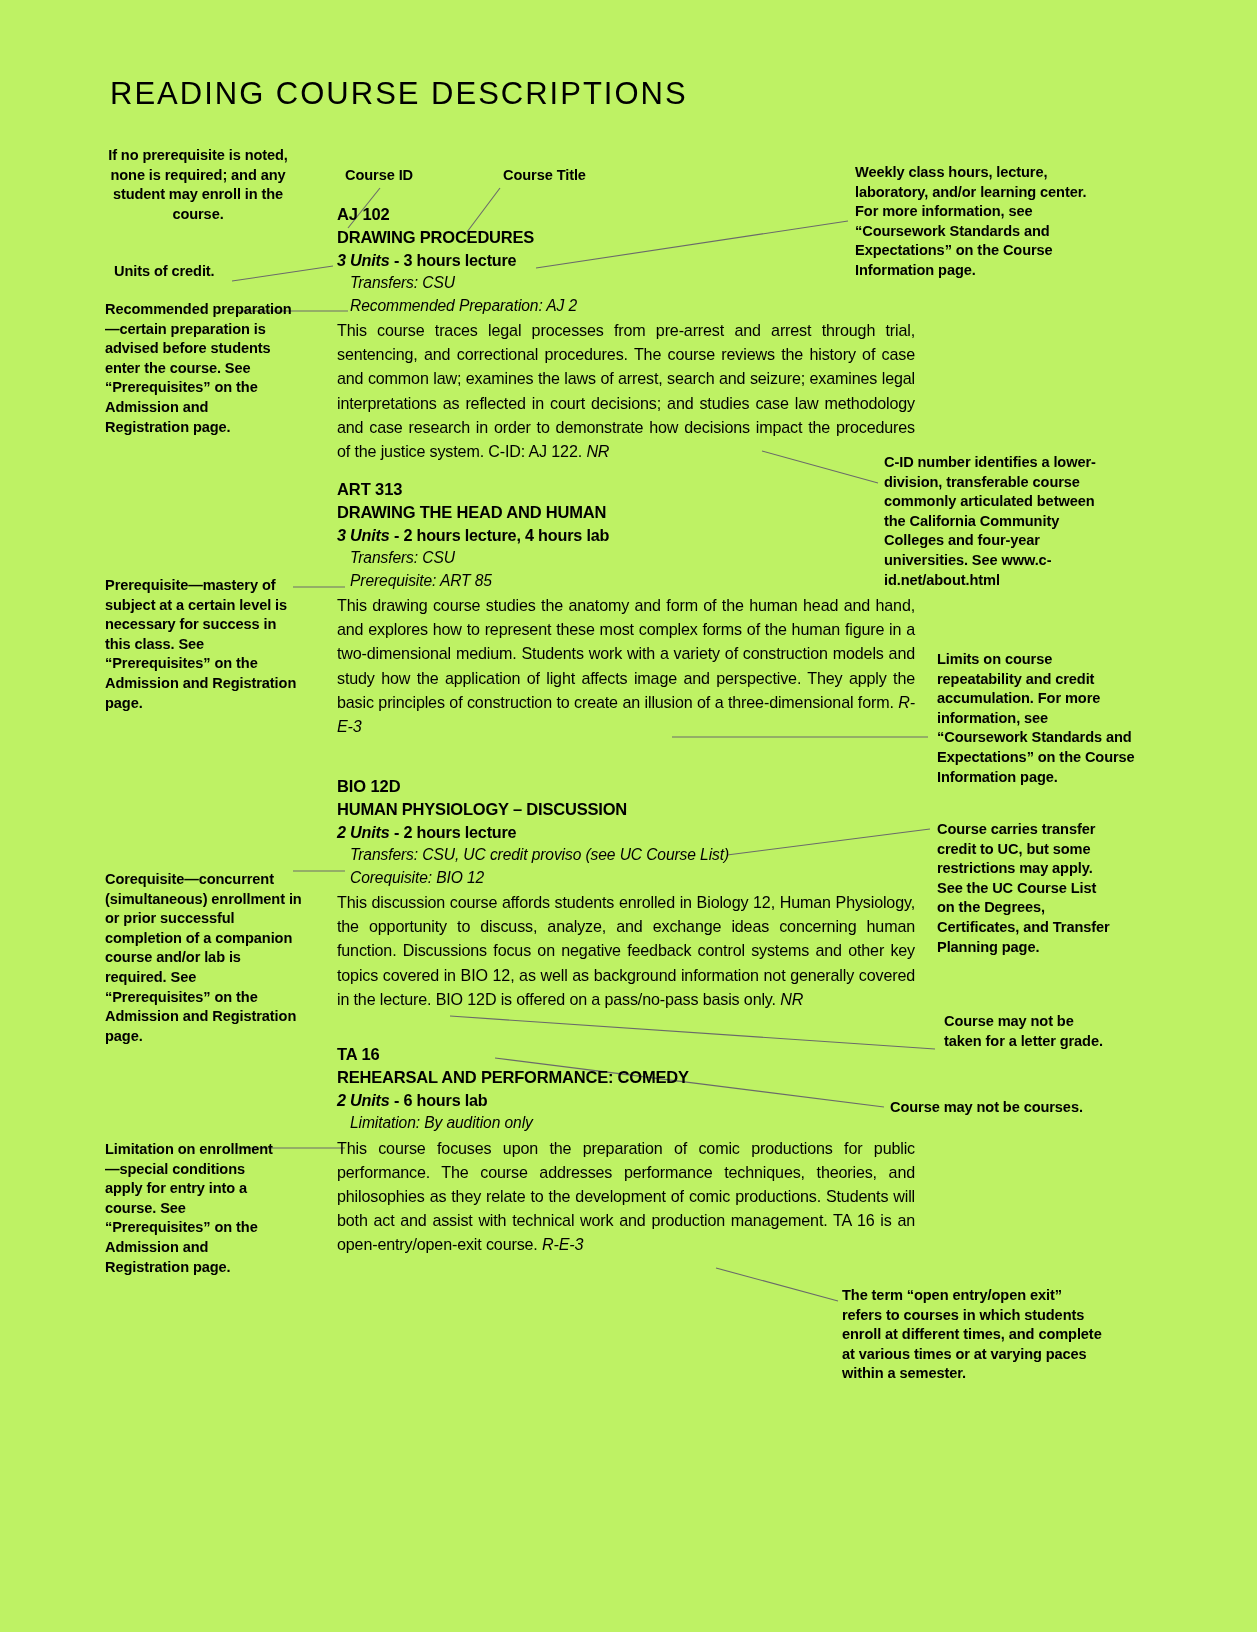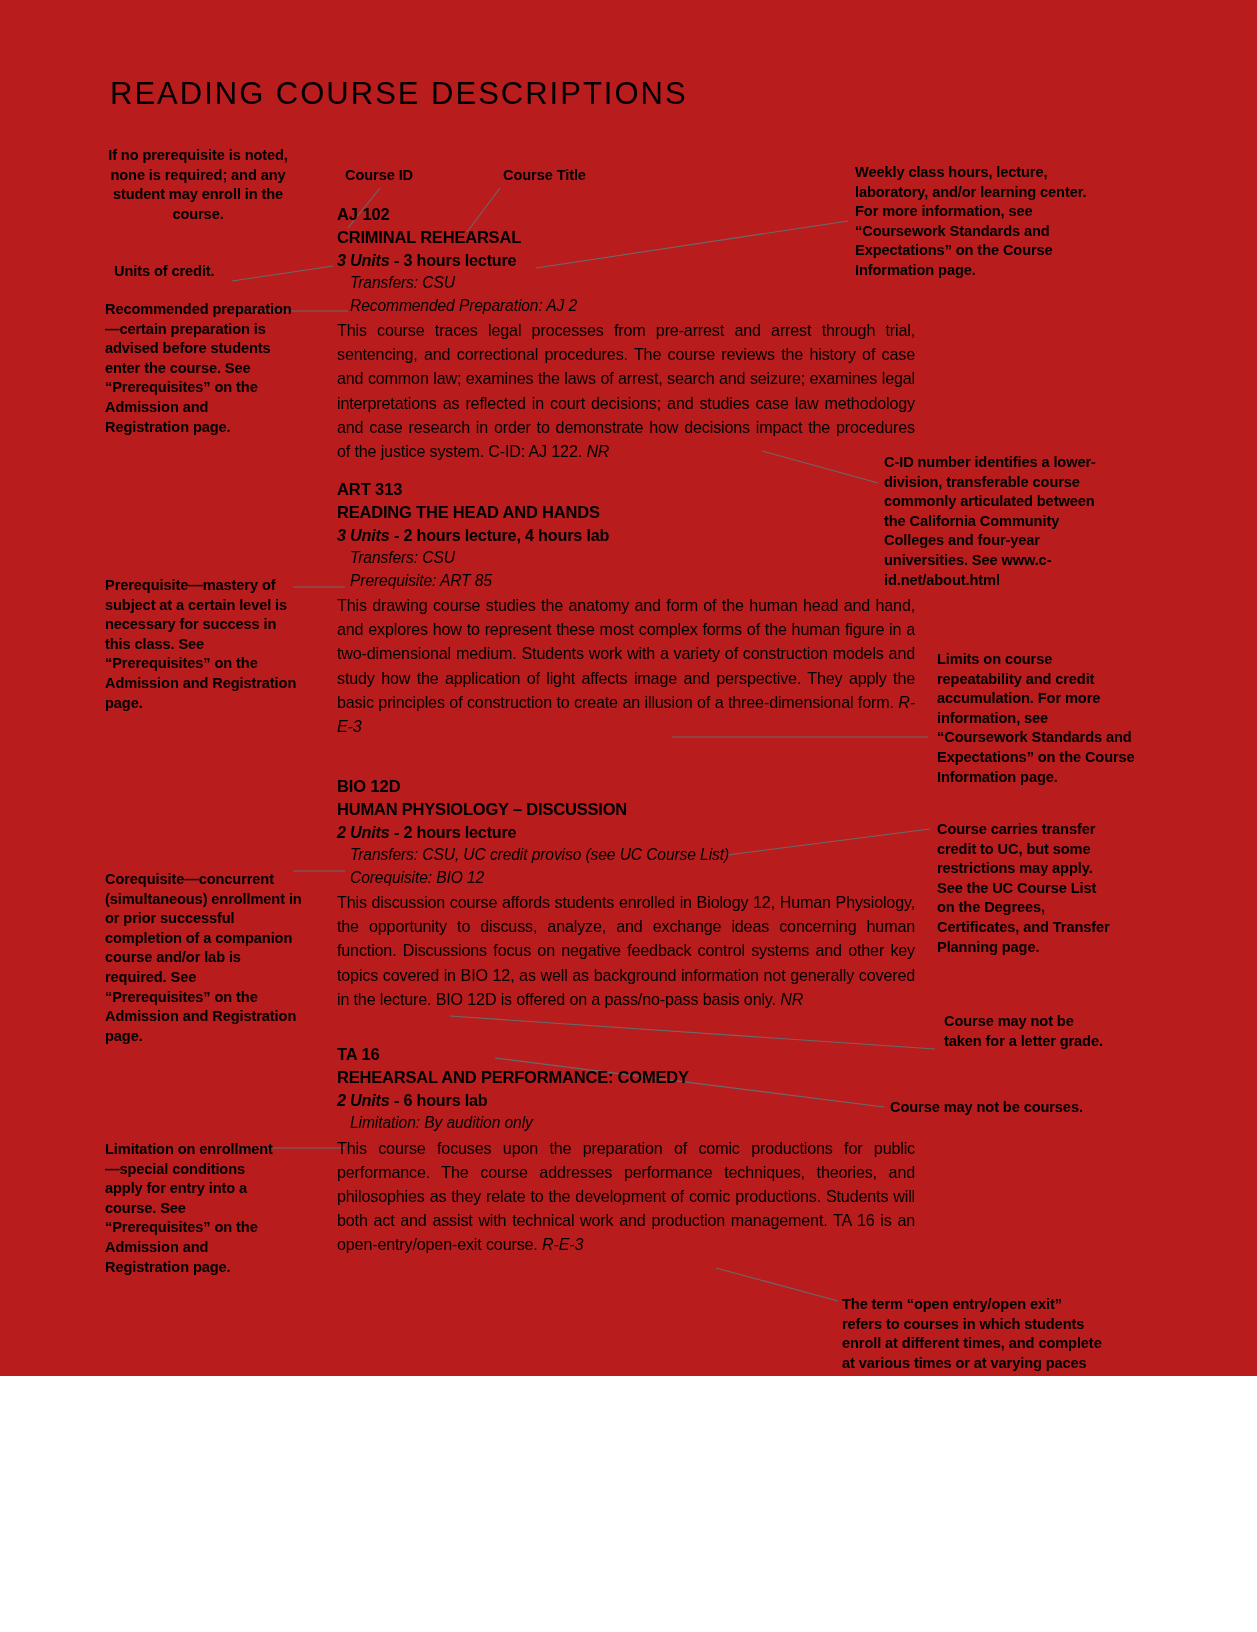--- a/index.html
+++ b/index.html
@@ -7,22 +7,22 @@
     padding: 0;
     background: #ffffff;
   }
   body {
     font-family: "Liberation Sans", sans-serif;
     color: #000000;
   }
   #page {
     position: relative;
     width: 1257px;
-    height: 1376px;
-    background: #b91c1c;
+    height: 1632px;
+    background: #bef264;
     overflow: hidden;
   }
 
   
   .page-title {
     position: absolute;
     left: 110px;
     top: 76px;
     font-size: 31px;
     font-weight: 500;
@@ -159,40 +159,40 @@
   <div class="ann" style="left:884px; top:453px; width:225px;">C-ID number identifies a lower-division, transferable course commonly articulated between the California Community Colleges and four-year universities. See www.c-id.net/about.html</div>
 
   <div class="ann" style="left:937px; top:650px; width:198px;">Limits on course repeatability and credit accumulation. For more information, see “Coursework Standards and Expectations” on the Course Information page.</div>
 
   <div class="ann" style="left:937px; top:820px; width:180px;">Course carries transfer credit to UC, but some restrictions may apply. See the UC Course List on the Degrees, Certificates, and Transfer Planning page.</div>
 
   <div class="ann" style="left:944px; top:1012px; width:160px;">Course may not be taken for a letter grade.</div>
 
   <div class="ann small-label" style="left:890px; top:1098px;">Course may not be courses.</div>
 
-  <div class="ann" style="left:842px; top:1286px; width:260px;margin-top:9px;">The term “open entry/open exit” refers to courses in which students enroll at different times, and complete at various times or at varying paces within a semester.</div>
+  <div class="ann" style="left:842px; top:1286px; width:260px;">The term “open entry/open exit” refers to courses in which students enroll at different times, and complete at various times or at varying paces within a semester.</div>
 
   <div class="course" style="top:203px;">
     <div class="course-id">AJ 102</div>
-    <div class="course-title">CRIMINAL REHEARSAL</div>
+    <div class="course-title">DRAWING PROCEDURES</div>
     <div class="course-units">
       <span class="u-italic">3 Units</span>
       <span>-  3 hours lecture</span>
     </div>
     <div class="course-meta">Transfers: CSU</div>
     <div class="course-meta">Recommended Preparation: AJ 2</div>
     <div class="course-desc">
       <span>This course traces legal processes from pre-arrest and arrest through trial, sentencing, and correctional procedures. The course reviews the history of case and common law; examines the laws of arrest, search and seizure; examines legal interpretations as reflected in court decisions; and studies case law methodology and case research in order to demonstrate how decisions impact the procedures of the justice system.  C-ID: AJ 122.</span>
       <span class="nr">NR</span>
     </div>
   </div>
 
   <div class="course" style="top:478px;">
     <div class="course-id">ART 313</div>
-    <div class="course-title">READING THE HEAD AND HANDS</div>
+    <div class="course-title">DRAWING THE HEAD AND HUMAN</div>
     <div class="course-units">
       <span class="u-italic">3 Units</span>
       <span>-  2 hours lecture, 4 hours lab</span>
     </div>
     <div class="course-meta">Transfers: CSU</div>
     <div class="course-meta">Prerequisite: ART 85</div>
     <div class="course-desc">
       <span>This drawing course studies the anatomy and form of the human head and hand, and explores how to represent these most complex forms of the human figure in a two-dimensional medium. Students work with a variety of construction models and study how the application of light affects image and perspective. They apply the basic principles of construction to create an illusion of a three-dimensional form.</span>
       <span class="nr">R-E-3</span>
     </div>

